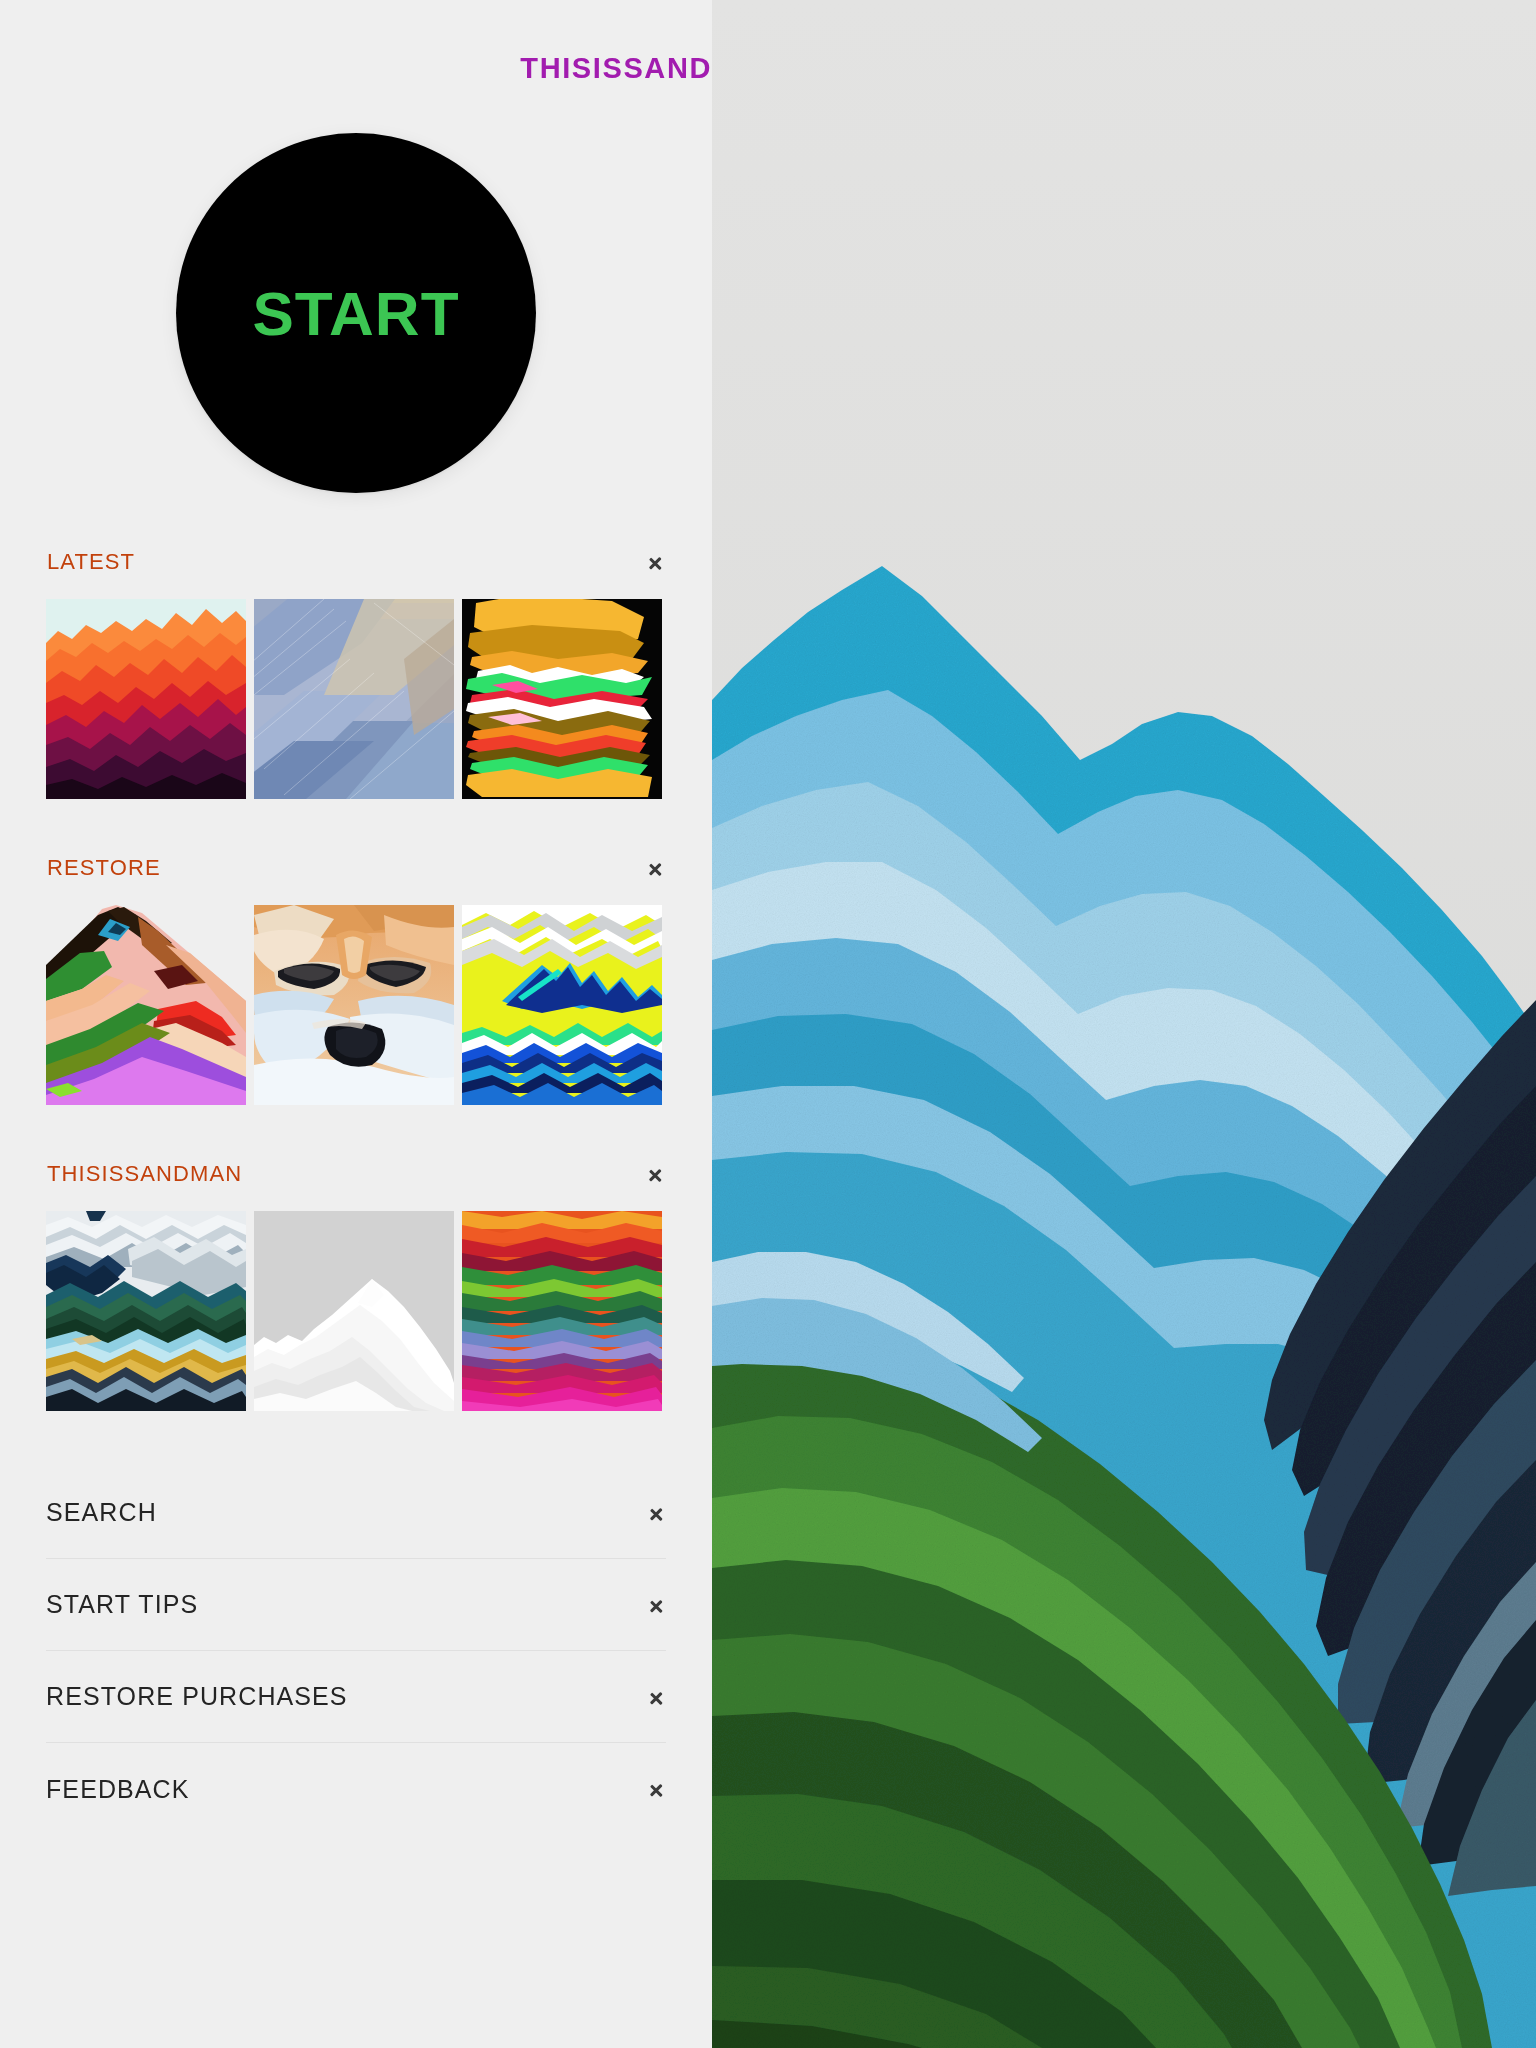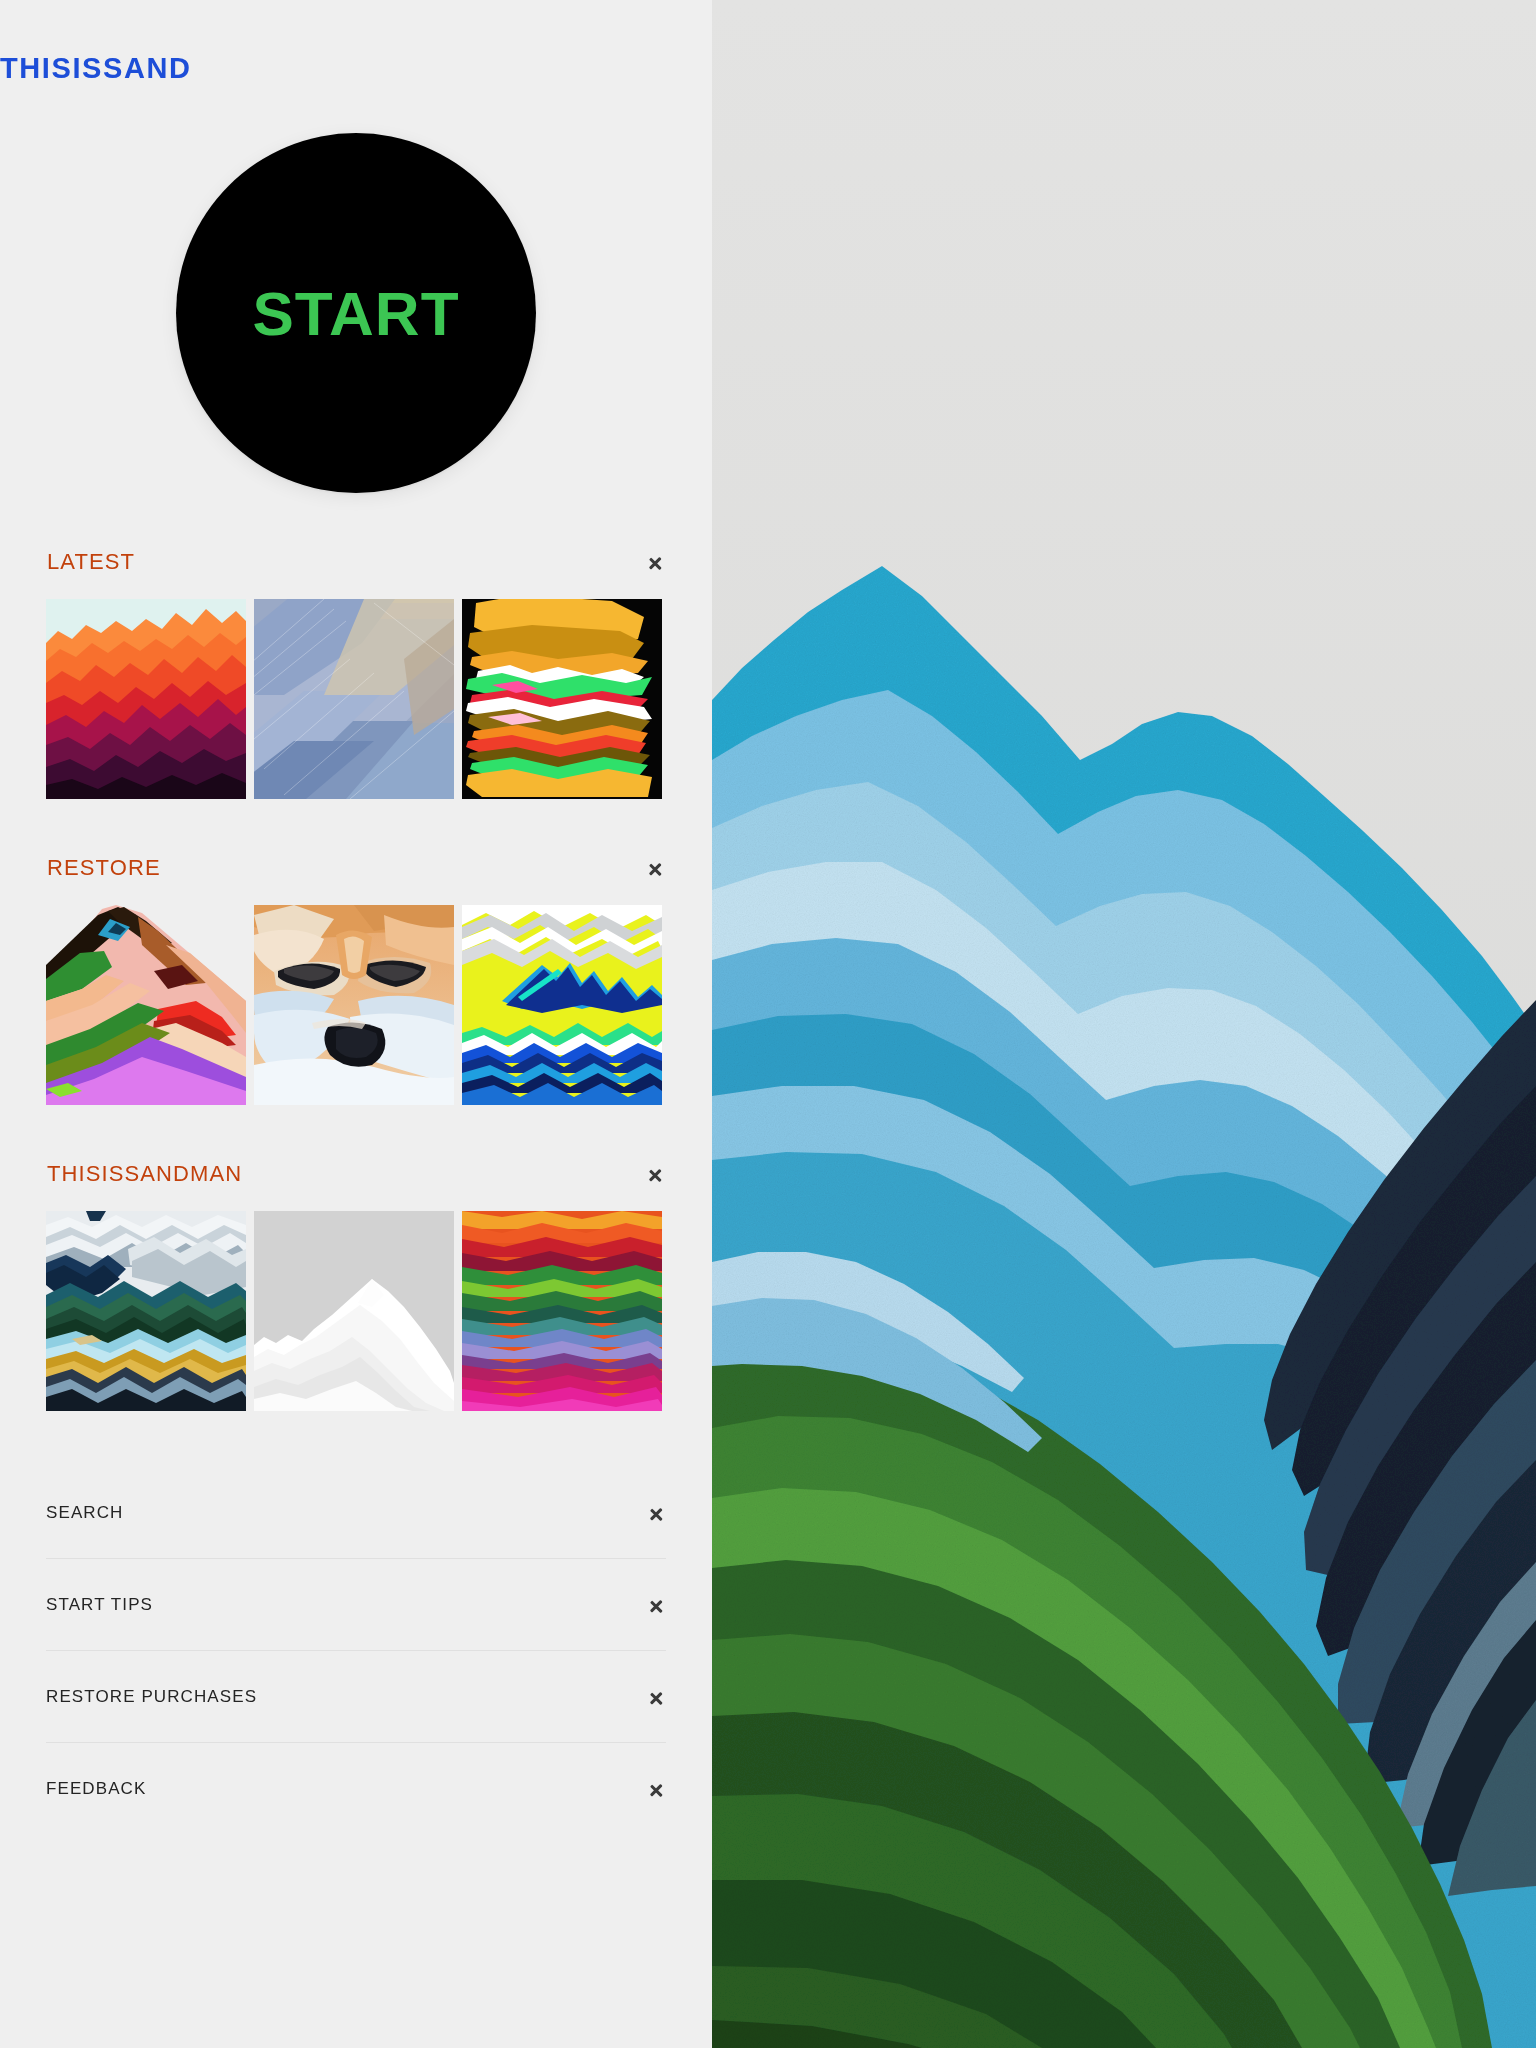--- a/index.html
+++ b/index.html
@@ -11,23 +11,23 @@
   }
   #app { position:relative; width:1536px; height:2048px; display:flex; }
 
   
   #sidebar {
     width:712px; height:2048px; background:#efefef;
     position:relative; flex:0 0 712px;
   }
 
   #app-title {
-    text-align:left;
+    text-align:right;
     font-size:29px; font-weight:bold; letter-spacing:1.6px;
-    color:#1d4ed8; padding-top:52px;
+    color:#a21caf; padding-top:52px;
   }
 
   #start-wrap { display:flex; justify-content:center; margin-top:48px; }
   #start-button {
     width:360px; height:360px; border-radius:50%;
     background:#000000;
     box-shadow:0 4px 18px rgba(0,0,0,0.07), 0 1px 3px rgba(0,0,0,0.05);
     display:flex; align-items:center; justify-content:center;
     cursor:pointer;
   }
@@ -65,21 +65,21 @@
   .thumb svg { display:block; width:200px; height:200px; }
 
   
   #menu { margin-top:56px; padding:0 46px; }
   .menu-row {
     height:92px; display:flex; align-items:center; justify-content:space-between;
     cursor:pointer; border-bottom:1px solid #e0e0e0;
   }
   .menu-row.last { border-bottom:none; }
   .menu-label {
-    font-size:17px; font-weight:500; letter-spacing:1.1px; color:#242424;
+    font-size:25px; font-weight:500; letter-spacing:1.1px; color:#242424;
   }
 
   
   #canvas-panel {
     flex:1 1 auto; height:2048px; position:relative; overflow:hidden;
     background:#dededd;
   }
   #canvas-panel svg { display:block; width:100%; height:100%; }
 </style>
 </head>

